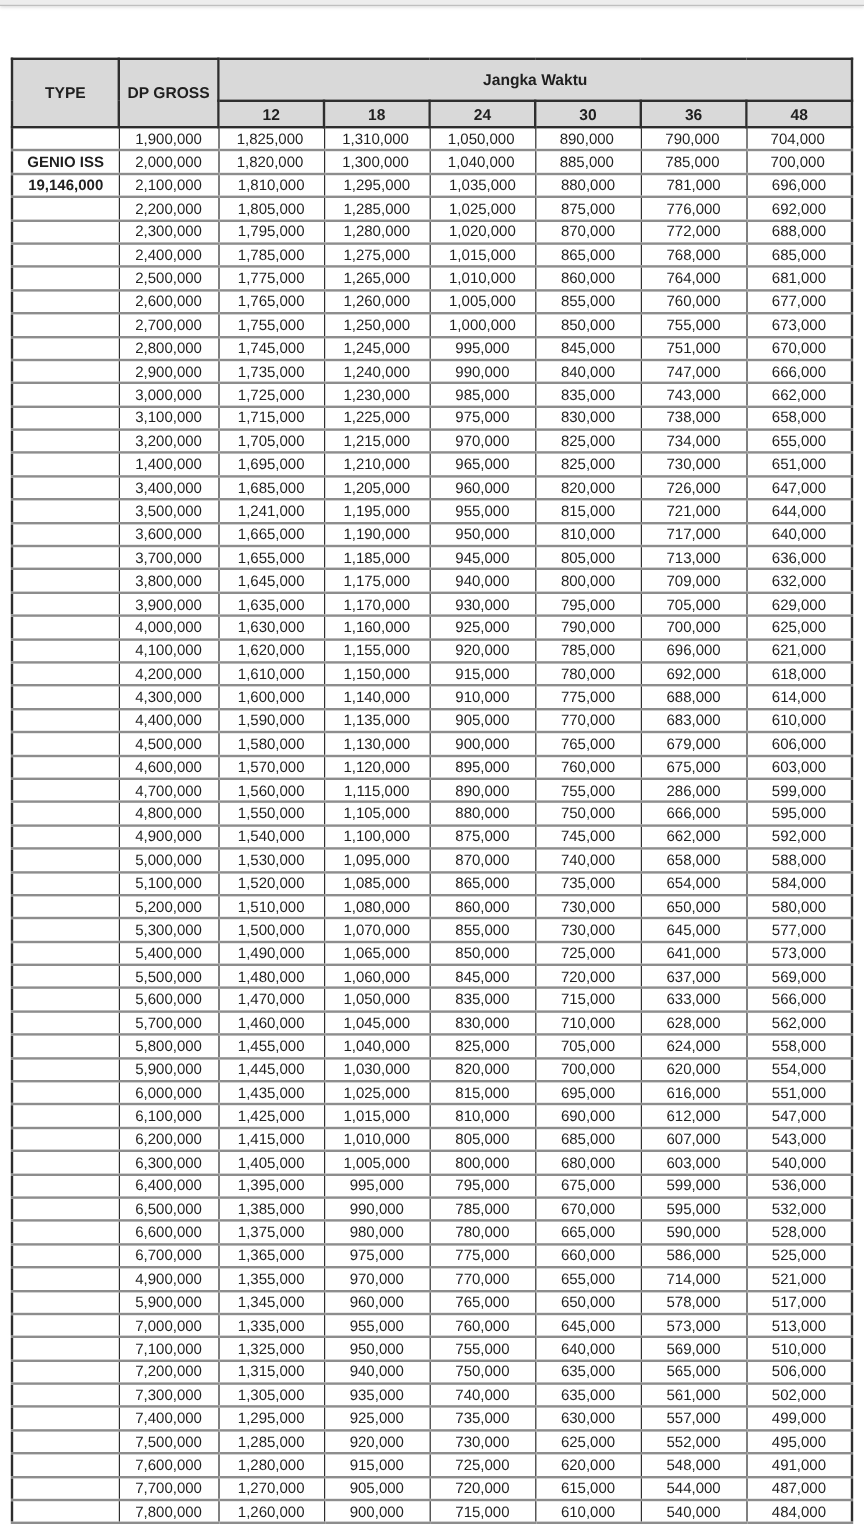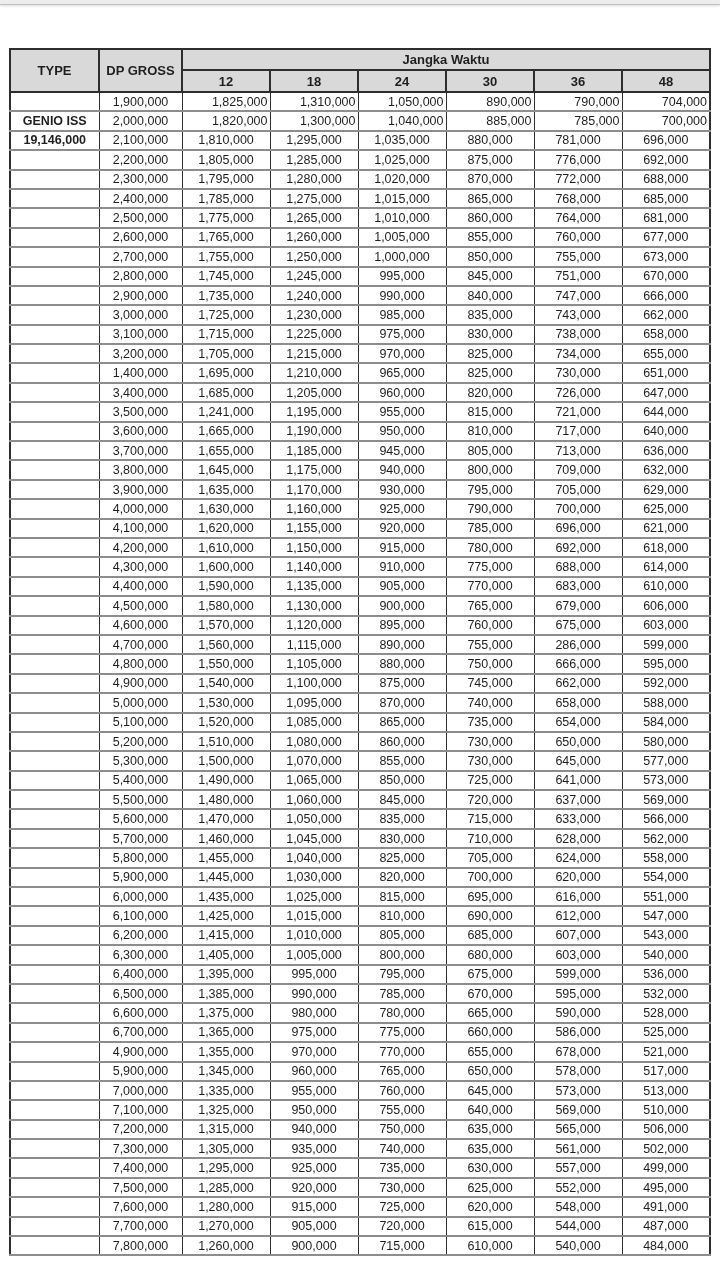--- a/index.html
+++ b/index.html
@@ -24,33 +24,33 @@
     position:absolute;left:9px;top:48px;width:702px;
     border-collapse:collapse;table-layout:fixed;
     border:2px solid var(--border-dark);
   }
   .price-table th{
     background:var(--header-bg);
     border:2px solid var(--border-dark);
     font-weight:bold;font-size:13px;color:var(--text);
     text-align:center;padding:0;overflow:hidden;white-space:nowrap;
   }
-  .price-table thead tr.h1{height:21px;margin-left:12px;}
+  .price-table thead tr.h1{height:35px;margin-left:12px;}
   .price-table thead tr.h2{height:22px;}
   .price-table td{
     border-left:1px solid var(--border-dark);
     border-right:1px solid var(--border-dark);
     border-top:2px solid var(--row-line);
     border-bottom:2px solid var(--row-line);
     height:17.4px;padding:0;
     font-size:12.5px;color:var(--text);
     text-align:center;overflow:hidden;white-space:nowrap;
   }
   .price-table td.type{font-weight:bold;}
-  .price-table td.ra{text-align:right;padding-right:2px;}
+  .price-table td.ra{padding-right:2px;}
 </style>
 </head>
 <body>
 
 <div class="top-strip"></div>
 
 <table class="price-table">
   <colgroup>
     <col style="width:89px">
     <col style="width:83px">
@@ -567,21 +567,21 @@
         <td class="val">586,000</td>
         <td class="val">525,000</td>
       </tr>
       <tr>
         <td class="type"></td>
         <td class="dp">4,900,000</td>
         <td class="val">1,355,000</td>
         <td class="val">970,000</td>
         <td class="val">770,000</td>
         <td class="val">655,000</td>
-        <td class="val">678,000</td>
+        <td class="val">714,000</td>
         <td class="val">521,000</td>
       </tr>
       <tr>
         <td class="type"></td>
         <td class="dp">5,900,000</td>
         <td class="val">1,345,000</td>
         <td class="val">960,000</td>
         <td class="val">765,000</td>
         <td class="val">650,000</td>
         <td class="val">578,000</td>

